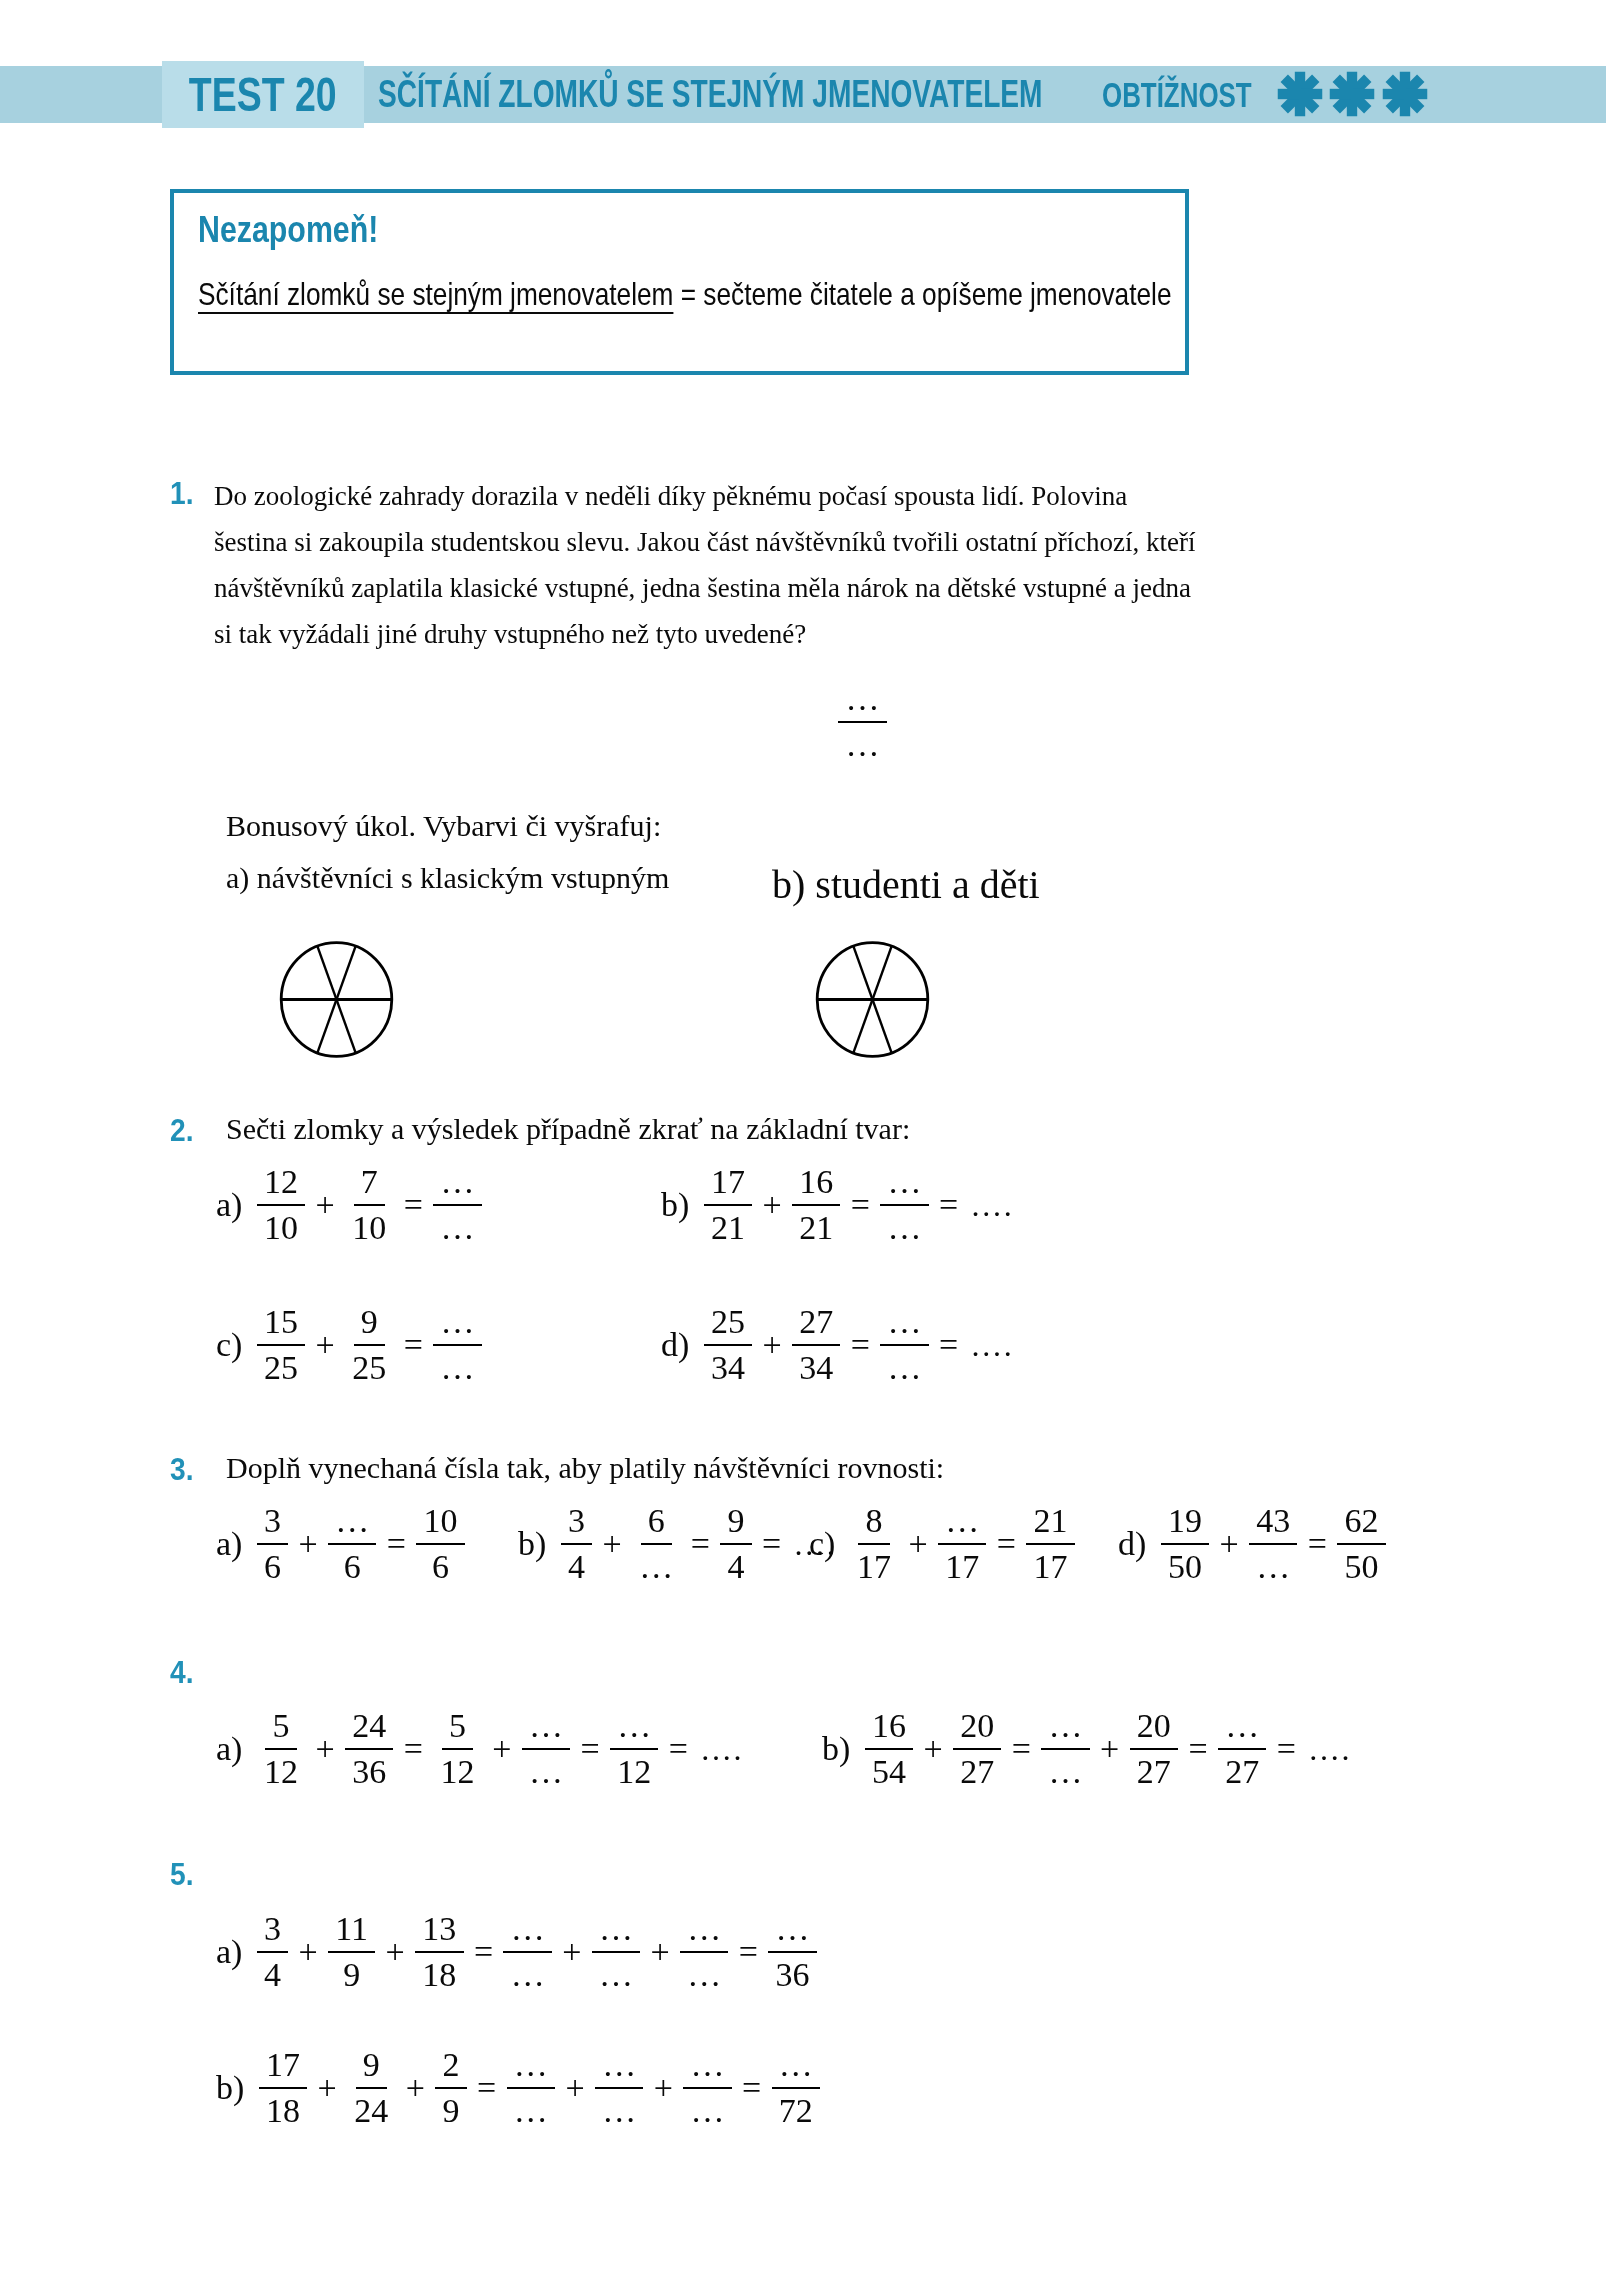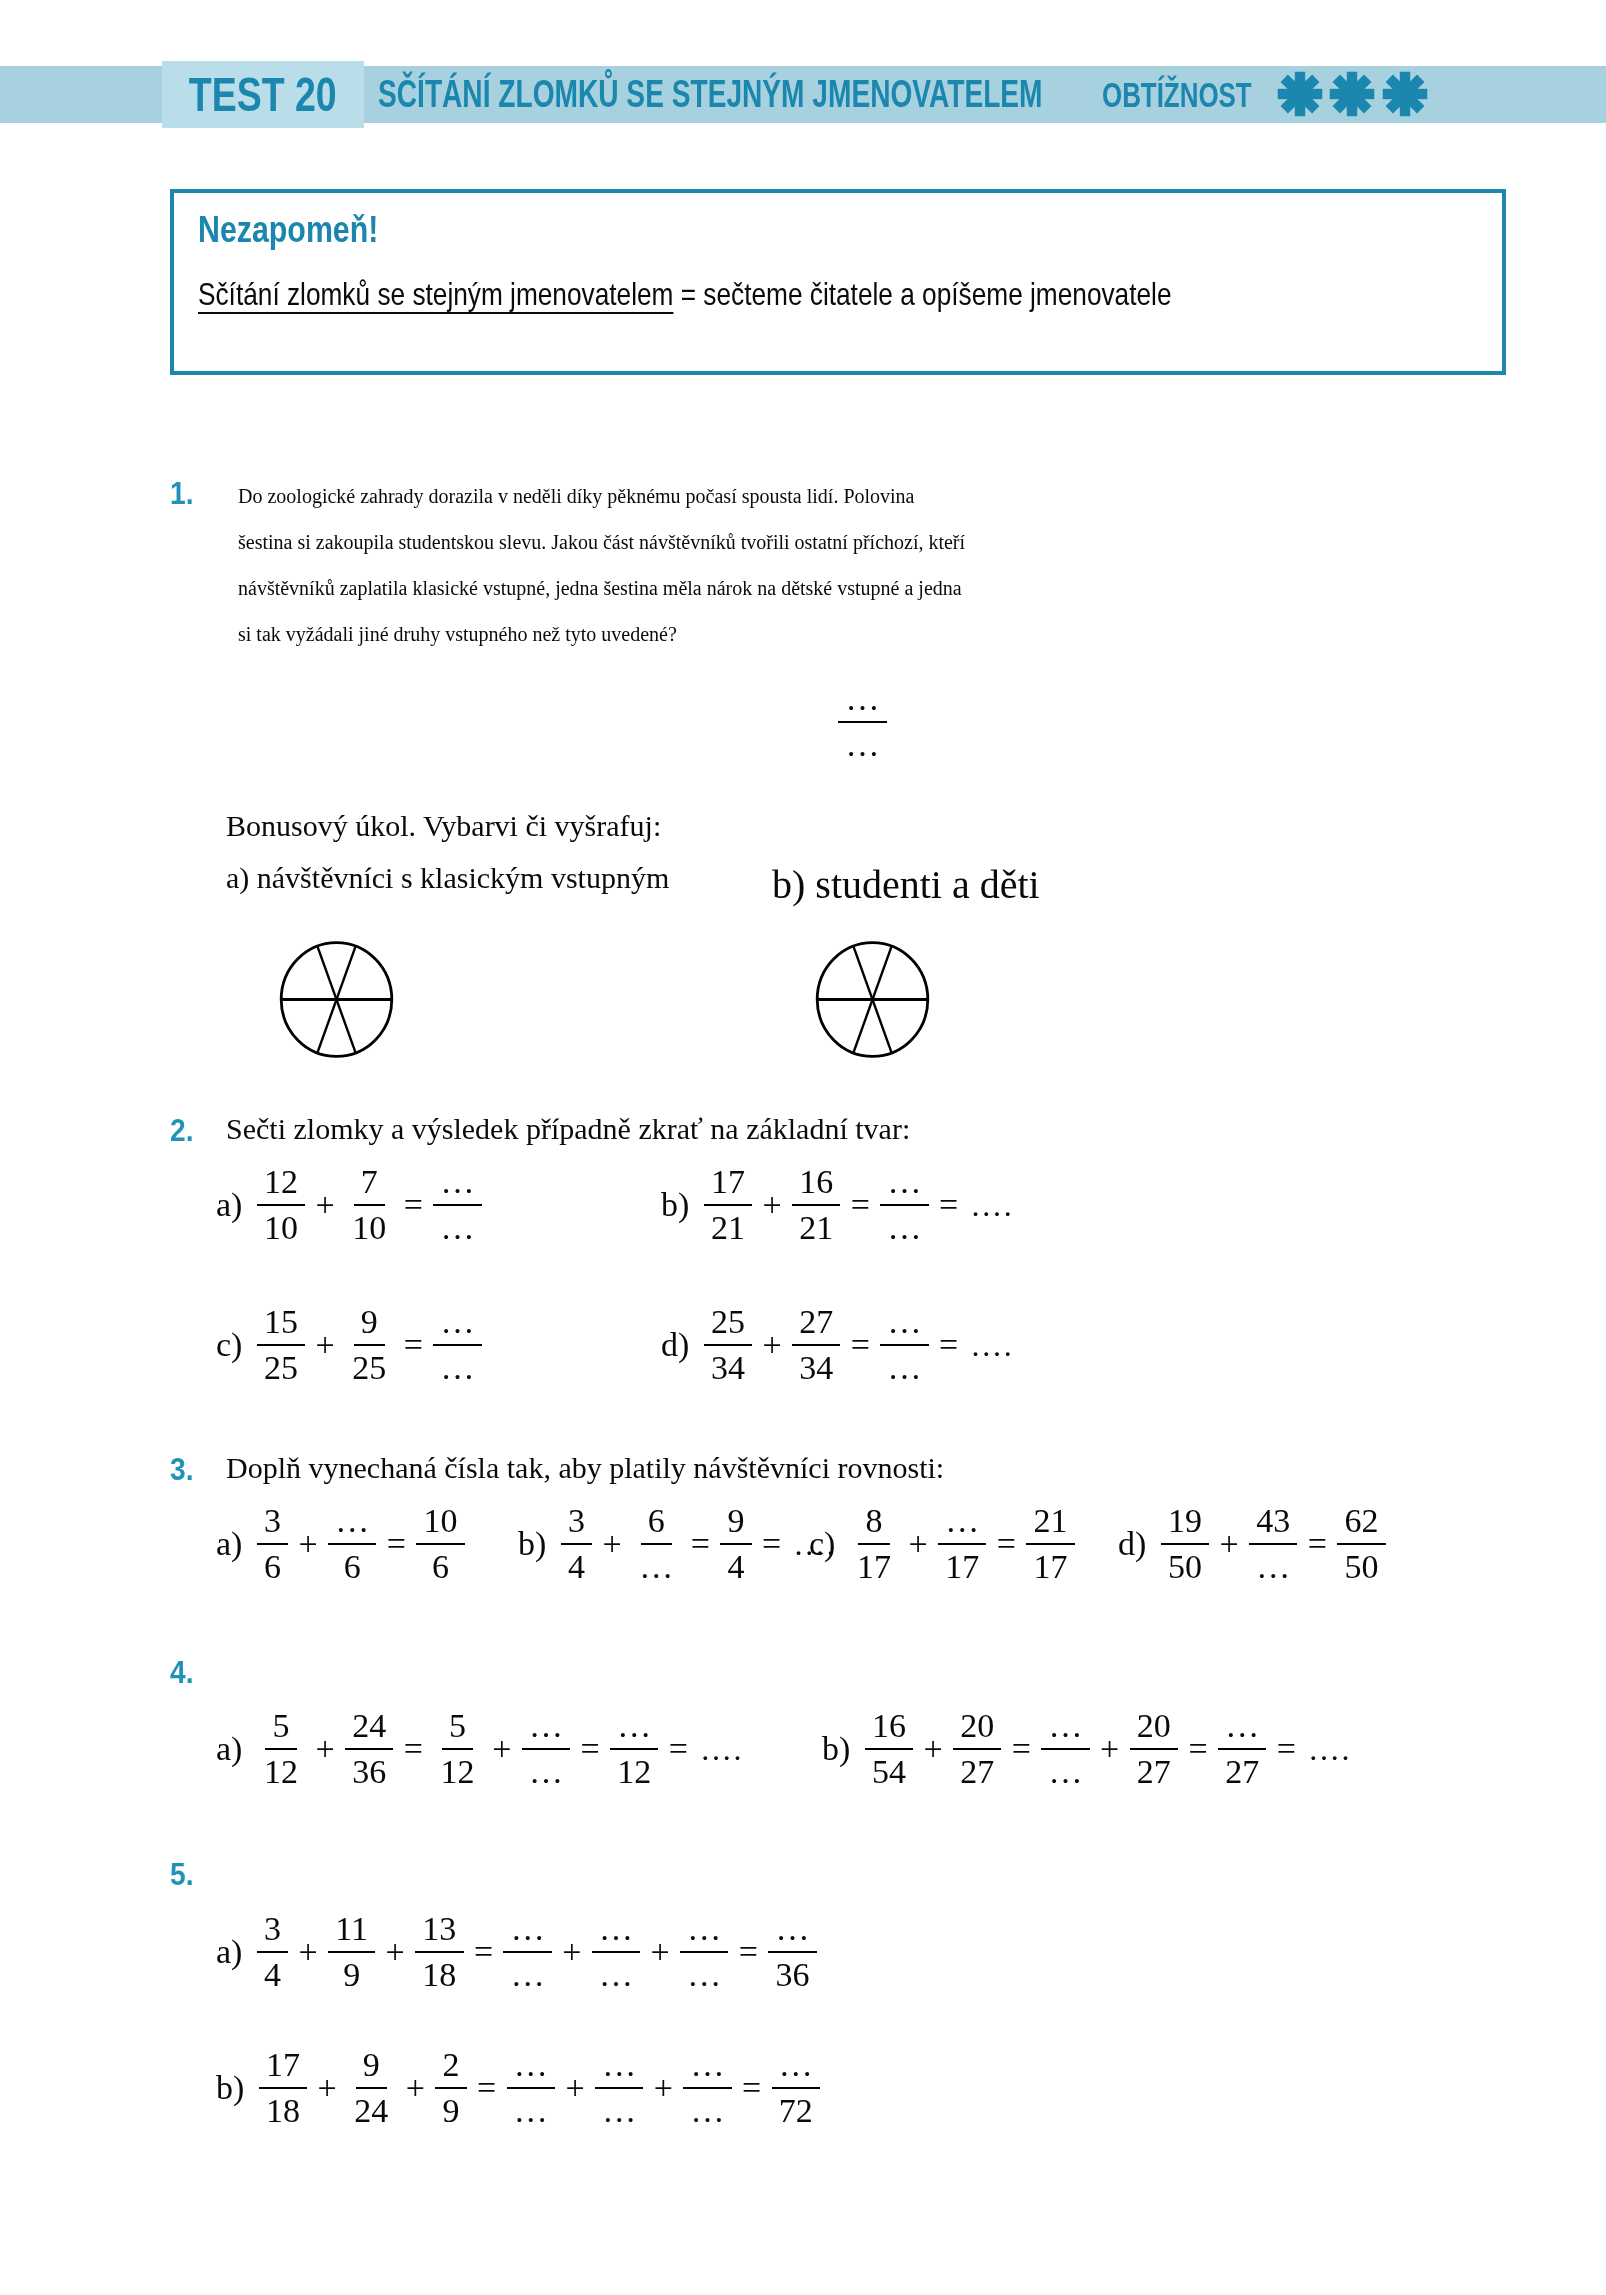--- a/index.html
+++ b/index.html
@@ -17,33 +17,33 @@
               transform:scaleX(.78);white-space:nowrap;}
   .band-title{position:absolute;left:378px;top:66px;height:57px;display:flex;align-items:center;
               font-family:"Liberation Sans",sans-serif;font-weight:bold;font-size:38px;color:var(--accent);
               transform:scaleX(.74);transform-origin:left center;white-space:nowrap;}
   .band-difficulty{position:absolute;left:1102px;top:66px;height:57px;display:flex;align-items:center;
               font-family:"Liberation Sans",sans-serif;font-weight:bold;font-size:35px;color:var(--accent);
               transform:scaleX(.74);transform-origin:left center;white-space:nowrap;}
   .stars{position:absolute;left:1277px;top:69px;display:flex;gap:6.4px;color:var(--accent);}
 
   
-  .remember-box{position:absolute;left:170px;top:189px;width:1336px;height:186px;box-sizing:border-box;
+  .remember-box{position:absolute;left:170px;top:189px;width:1019px;height:186px;box-sizing:border-box;
                 border:4px solid var(--accent);background:#fff;}
   .remember-heading{position:absolute;left:24px;top:16px;font-family:"Liberation Sans",sans-serif;
                 font-weight:bold;font-size:37px;color:var(--accent);transform:scaleX(.82);
                 transform-origin:left top;white-space:nowrap;}
   .remember-rule{position:absolute;left:24px;top:83px;font-family:"Liberation Sans",sans-serif;
                 font-size:32px;color:var(--ink);transform:scaleX(.82);transform-origin:left top;white-space:nowrap;}
   .underl{text-decoration:underline;text-decoration-thickness:2.4px;text-underline-offset:7.2px;}
 
   
   .q-num{position:absolute;left:170px;font-family:"Liberation Sans",sans-serif;font-weight:bold;
          font-size:32px;color:var(--number);transform:scaleX(.88);transform-origin:left top;}
-  .q-text{position:absolute;left:238px;font-size:20px;line-height:46px;white-space:nowrap;}
+  .q-text{position:absolute;left:214px;font-size:27px;line-height:46px;white-space:nowrap;}
   .q-prompt{position:absolute;left:226px;font-size:30px;white-space:nowrap;}
 
   
   .eq-row{position:absolute;display:flex;align-items:center;height:120px;white-space:nowrap;}
   .eq-label{font-size:34px;margin-right:11.2px;}
   .frac{display:inline-flex;flex-direction:column;align-items:center;margin:0 3.2px;}
   .frac .num{font-size:34px;line-height:1.05;padding:0 7.2px 4px;border-bottom:2.4px solid #000;text-align:center;}
   .frac .den{font-size:34px;line-height:1.05;padding:4px 7.2px 0;text-align:center;}
   .op{font-size:34px;margin:0 7.2px;}
   .tail-dots{font-size:32px;margin-left:4.8px;letter-spacing:1.6px;}

